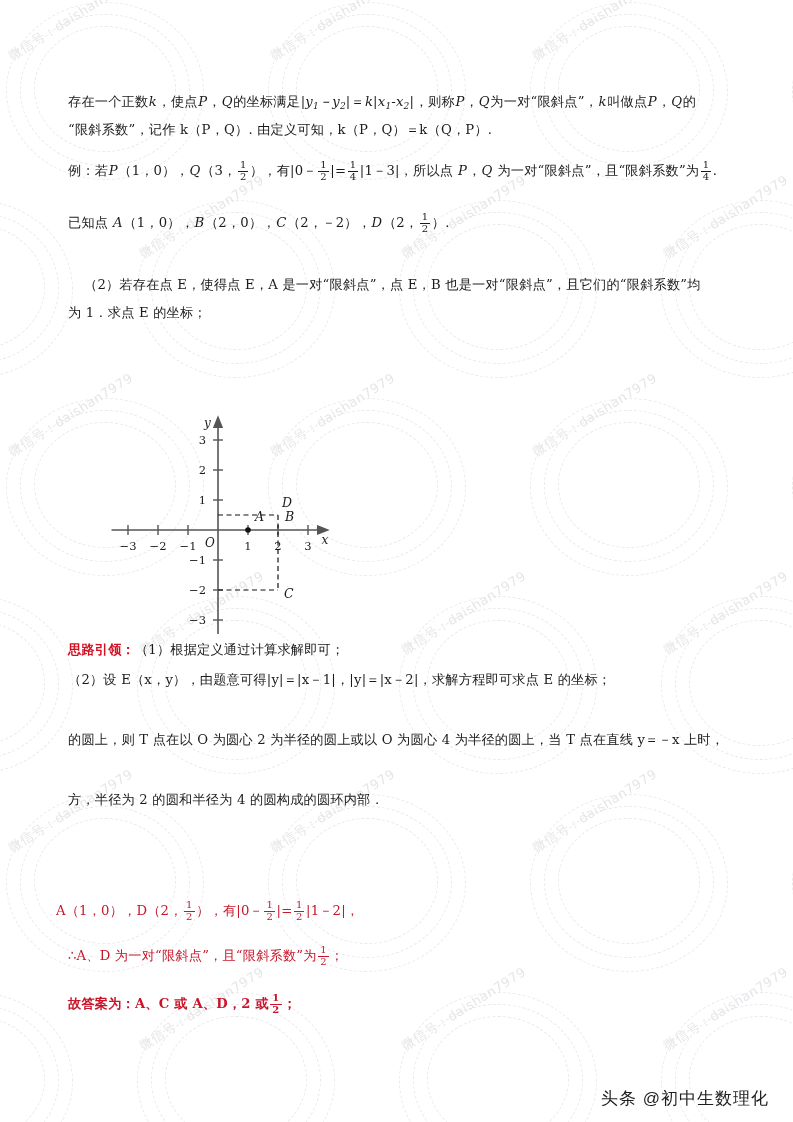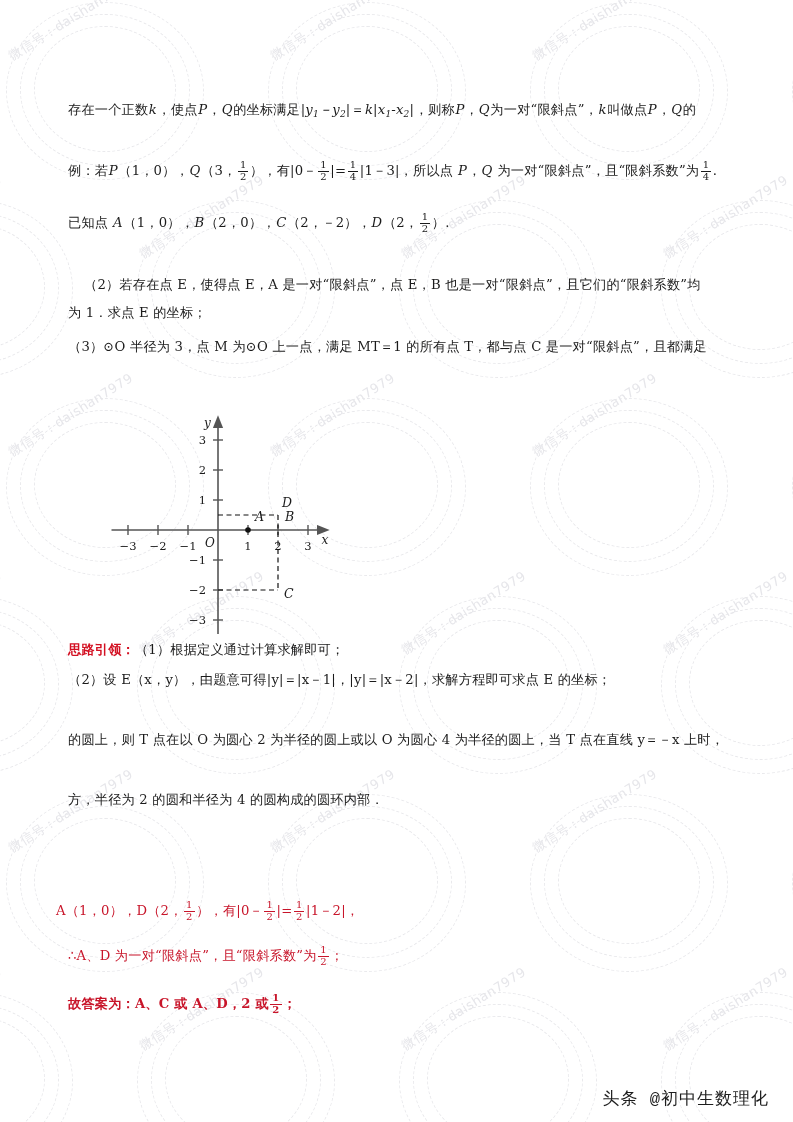--- a/index.html
+++ b/index.html
@@ -97,21 +97,21 @@
     top: 402px;
     width: 300px;
     height: 232px;
   }
 
   
   #footer-brand {
     position: absolute;
     right: 24px;
     bottom: 12px;
-    font-family: Liberation Mono, monospace;
+    font-family: Liberation Sans, sans-serif;
     font-size: 17px;
     color: #1d1d1d;
     letter-spacing: 1px;
     z-index: 3;
     white-space: nowrap;
   }
 </style>
 </head>
 <body>
 
@@ -251,38 +251,38 @@
     <div class="wm-tile" style="left: 655px; top: 990px;">
       <div class="wm-arc a1"></div>
       <div class="wm-arc a2"></div>
       <div class="wm-arc a3"></div>
       <div class="wm-text" style="color: rgb(230, 230, 234);">微信号：daishan7979</div>
     </div>
   </div>
 
 <div id="page">
 
-  <div class="para" style="left:68px; top:100px;">
+  <div class="para" style="left:68px; top:92px;">
     <span>存在一个正数</span><span class="mi">k</span><span>，使点</span><span class="mi">P</span>，<span class="mi">Q</span><span>的坐标满足</span><span class="mi">|y<span class="sub">1</span>－y<span class="sub">2</span>|</span>＝<span class="mi">k|x<span class="sub">1</span>-x<span class="sub">2</span>|</span><span>，则称</span><span class="mi">P</span>，<span class="mi">Q</span><span>为一对“限斜点”，</span><span class="mi">k</span><span>叫做点</span><span class="mi">P</span>，<span class="mi">Q</span><span>的</span>
   </div>
 
+  <div class="para" style="left:68px; top:120px;">“限斜系数”，记作 k（P，Q）. 由定义可知，k（P，Q）＝k（Q，P）.</div>
 
   <div class="para" style="left:68px; top:160px;">
     <span>例：若</span><span class="mi">P</span>（1，0），<span class="mi">Q</span>（3，<span class="frac"><span class="n">1</span><span class="d">2</span></span>），有|0－<span class="frac"><span class="n">1</span><span class="d">2</span></span>|=<span class="frac"><span class="n">1</span><span class="d">4</span></span>|1－3|，所以点 <span class="mi">P</span>，<span class="mi">Q</span> 为一对“限斜点”，且“限斜系数”为<span class="frac"><span class="n">1</span><span class="d">4</span></span>.
   </div>
 
   <div class="para" style="left:68px; top:212px;">
     <span>已知点</span> <span class="mi">A</span>（1，0），<span class="mi">B</span>（2，0），<span class="mi">C</span>（2，－2），<span class="mi">D</span>（2，<span class="frac"><span class="n">1</span><span class="d">2</span></span>）.
   </div>
 
 
   <div class="para" style="left:84px; top:275px;">（2）若存在点 E，使得点 E，A 是一对“限斜点”，点 E，B 也是一对“限斜点”，且它们的“限斜系数”均</div>
   <div class="para" style="left:68px; top:303px;">为 1．求点 E 的坐标；</div>
 
-  <div class="para" style="left:68px; top:337px;">（3）⊙O 半径为 3，点 M 为⊙O 上一点，满足 MT＝1 的所有点 T，都与点 C 是一对“限斜点”，且都满足</div>
 
   <div id="figure">
     <svg id="fig-svg" width="300" height="232" viewBox="0 0 300 232" font-family="DejaVu Serif, Liberation Serif, serif">
         <defs>
           <marker id="ah" markerWidth="9" markerHeight="9" refX="1" refY="3.2" orient="auto">
             <path d="M0,0 L8,3.2 L0,6.4 z" fill="#555"></path>
           </marker>
         </defs>
         <line x1="41.5" y1="128" x2="248.5" y2="128" stroke="#555" stroke-width="1.6" marker-end="url(#ah)"></line>
         <line x1="148" y1="236" x2="148" y2="24.5" stroke="#555" stroke-width="1.6" marker-end="url(#ah)"></line>

